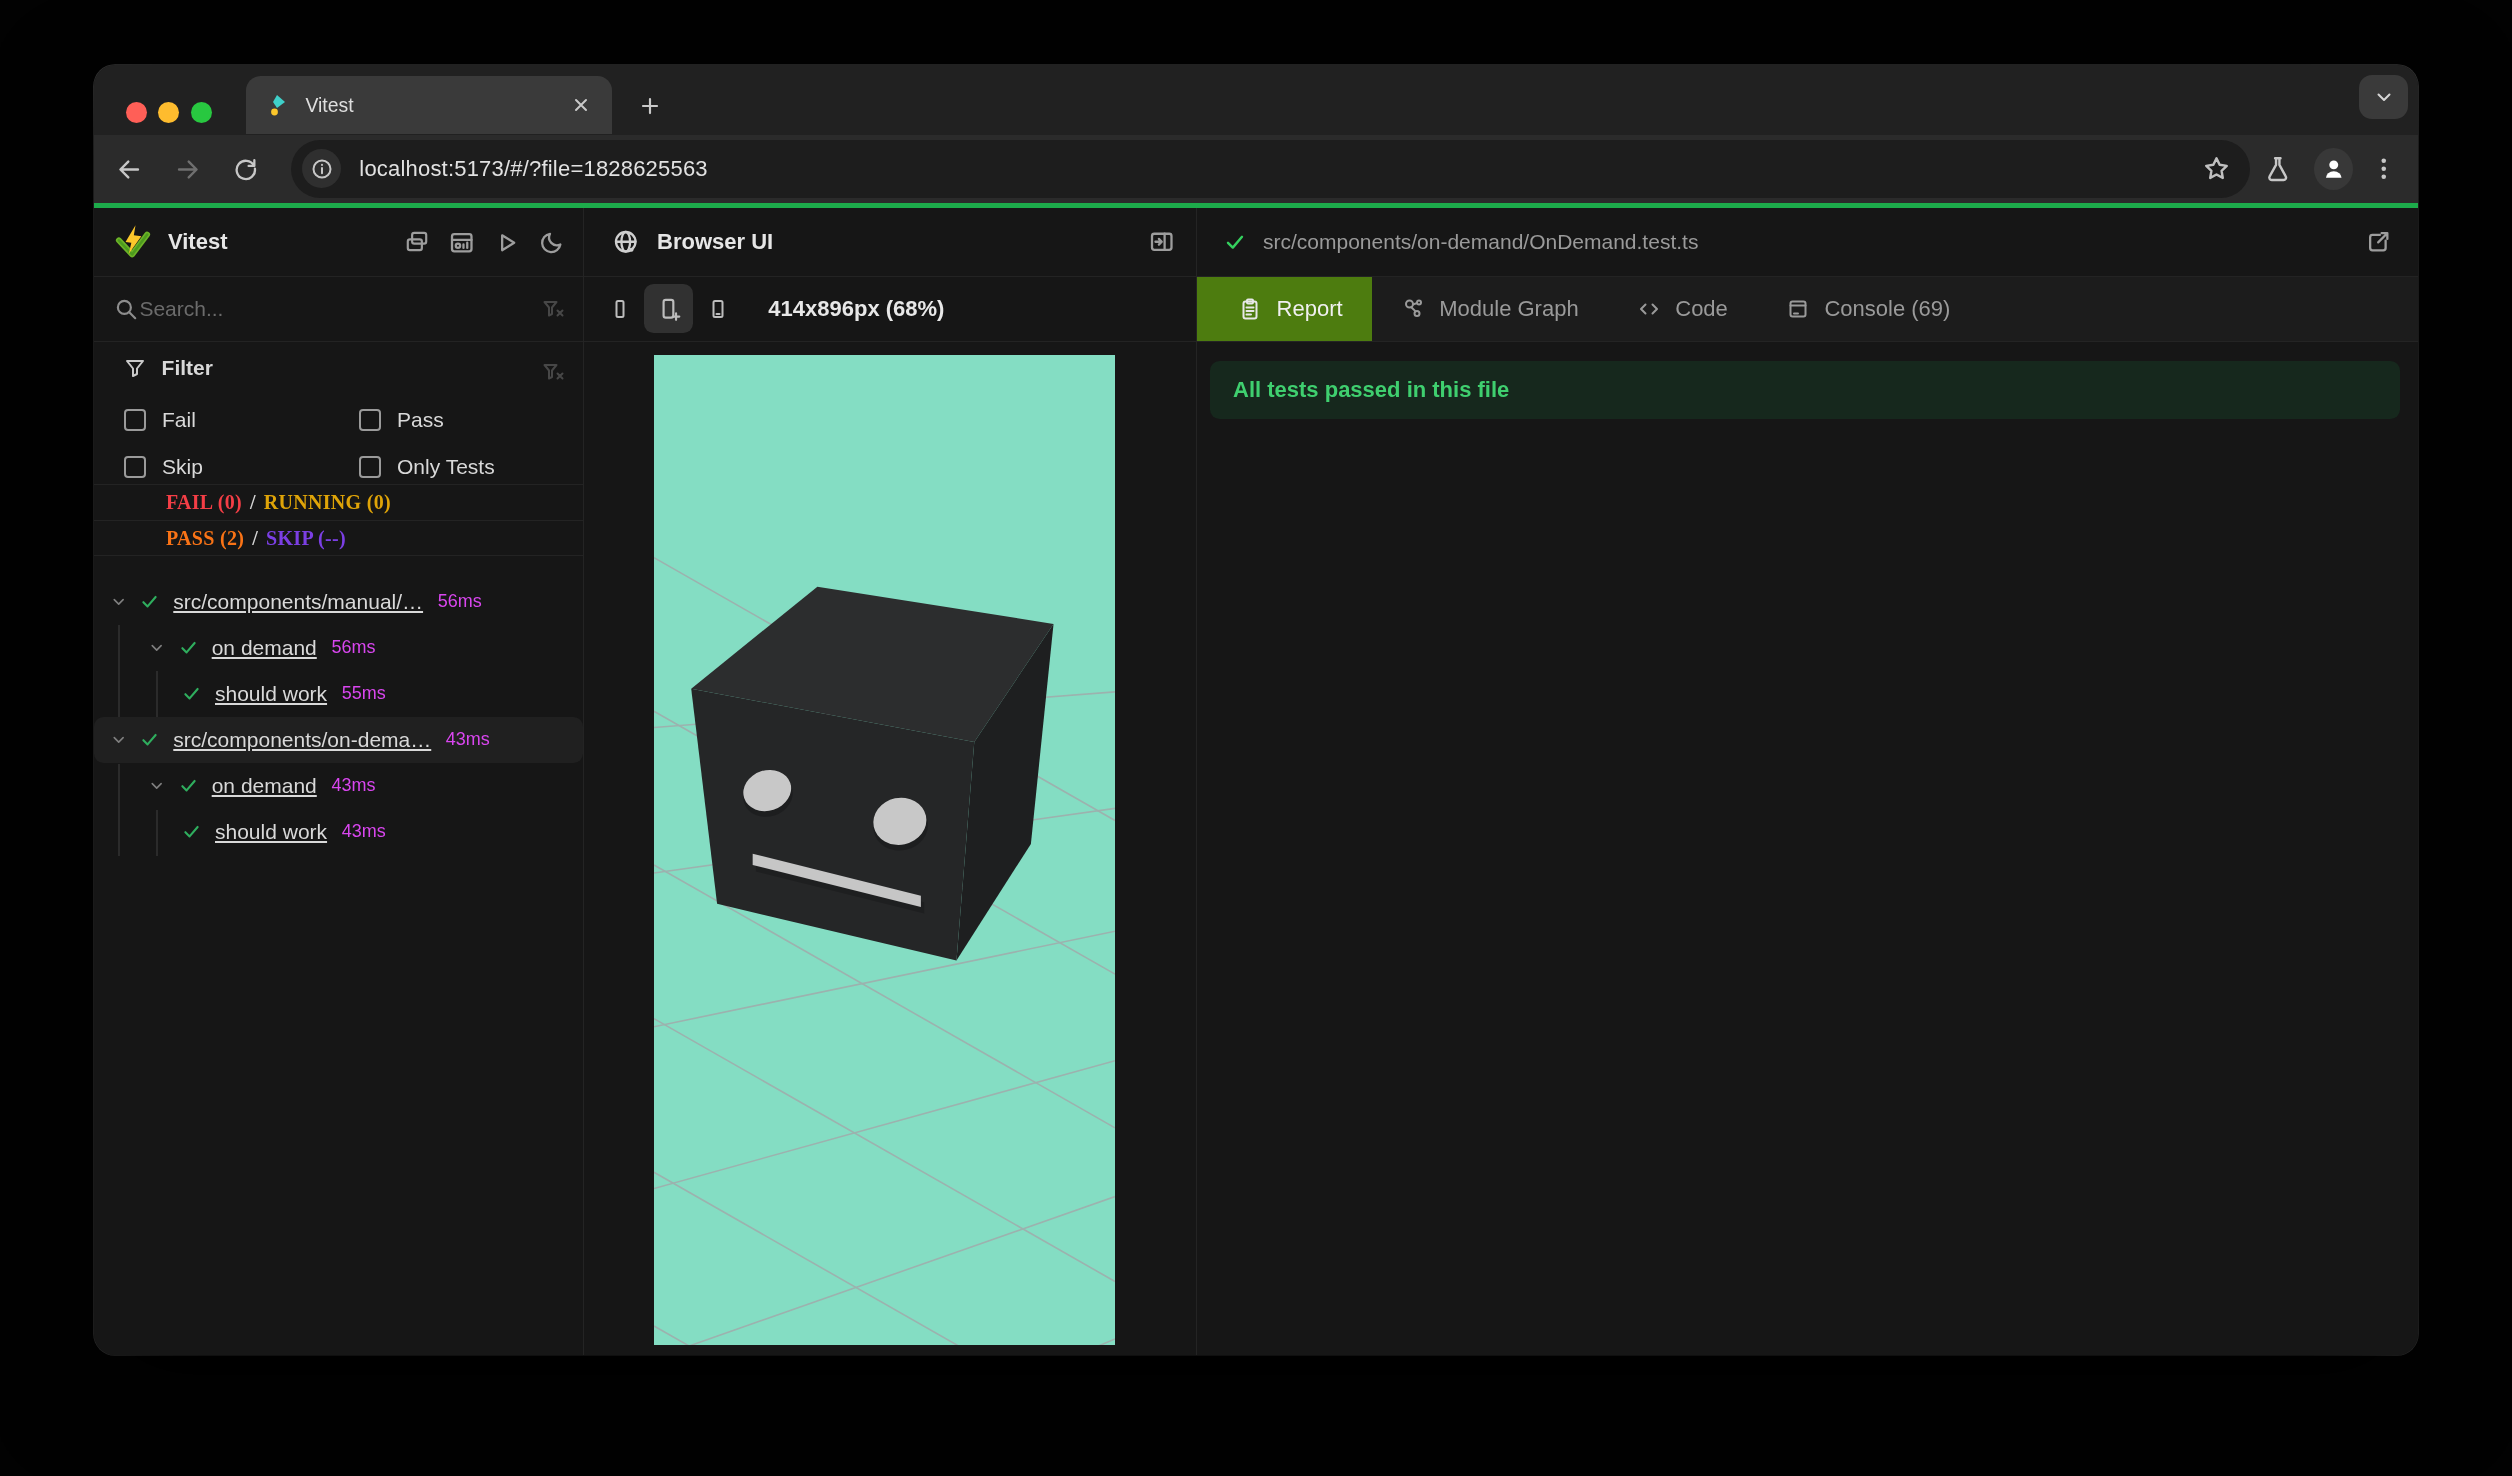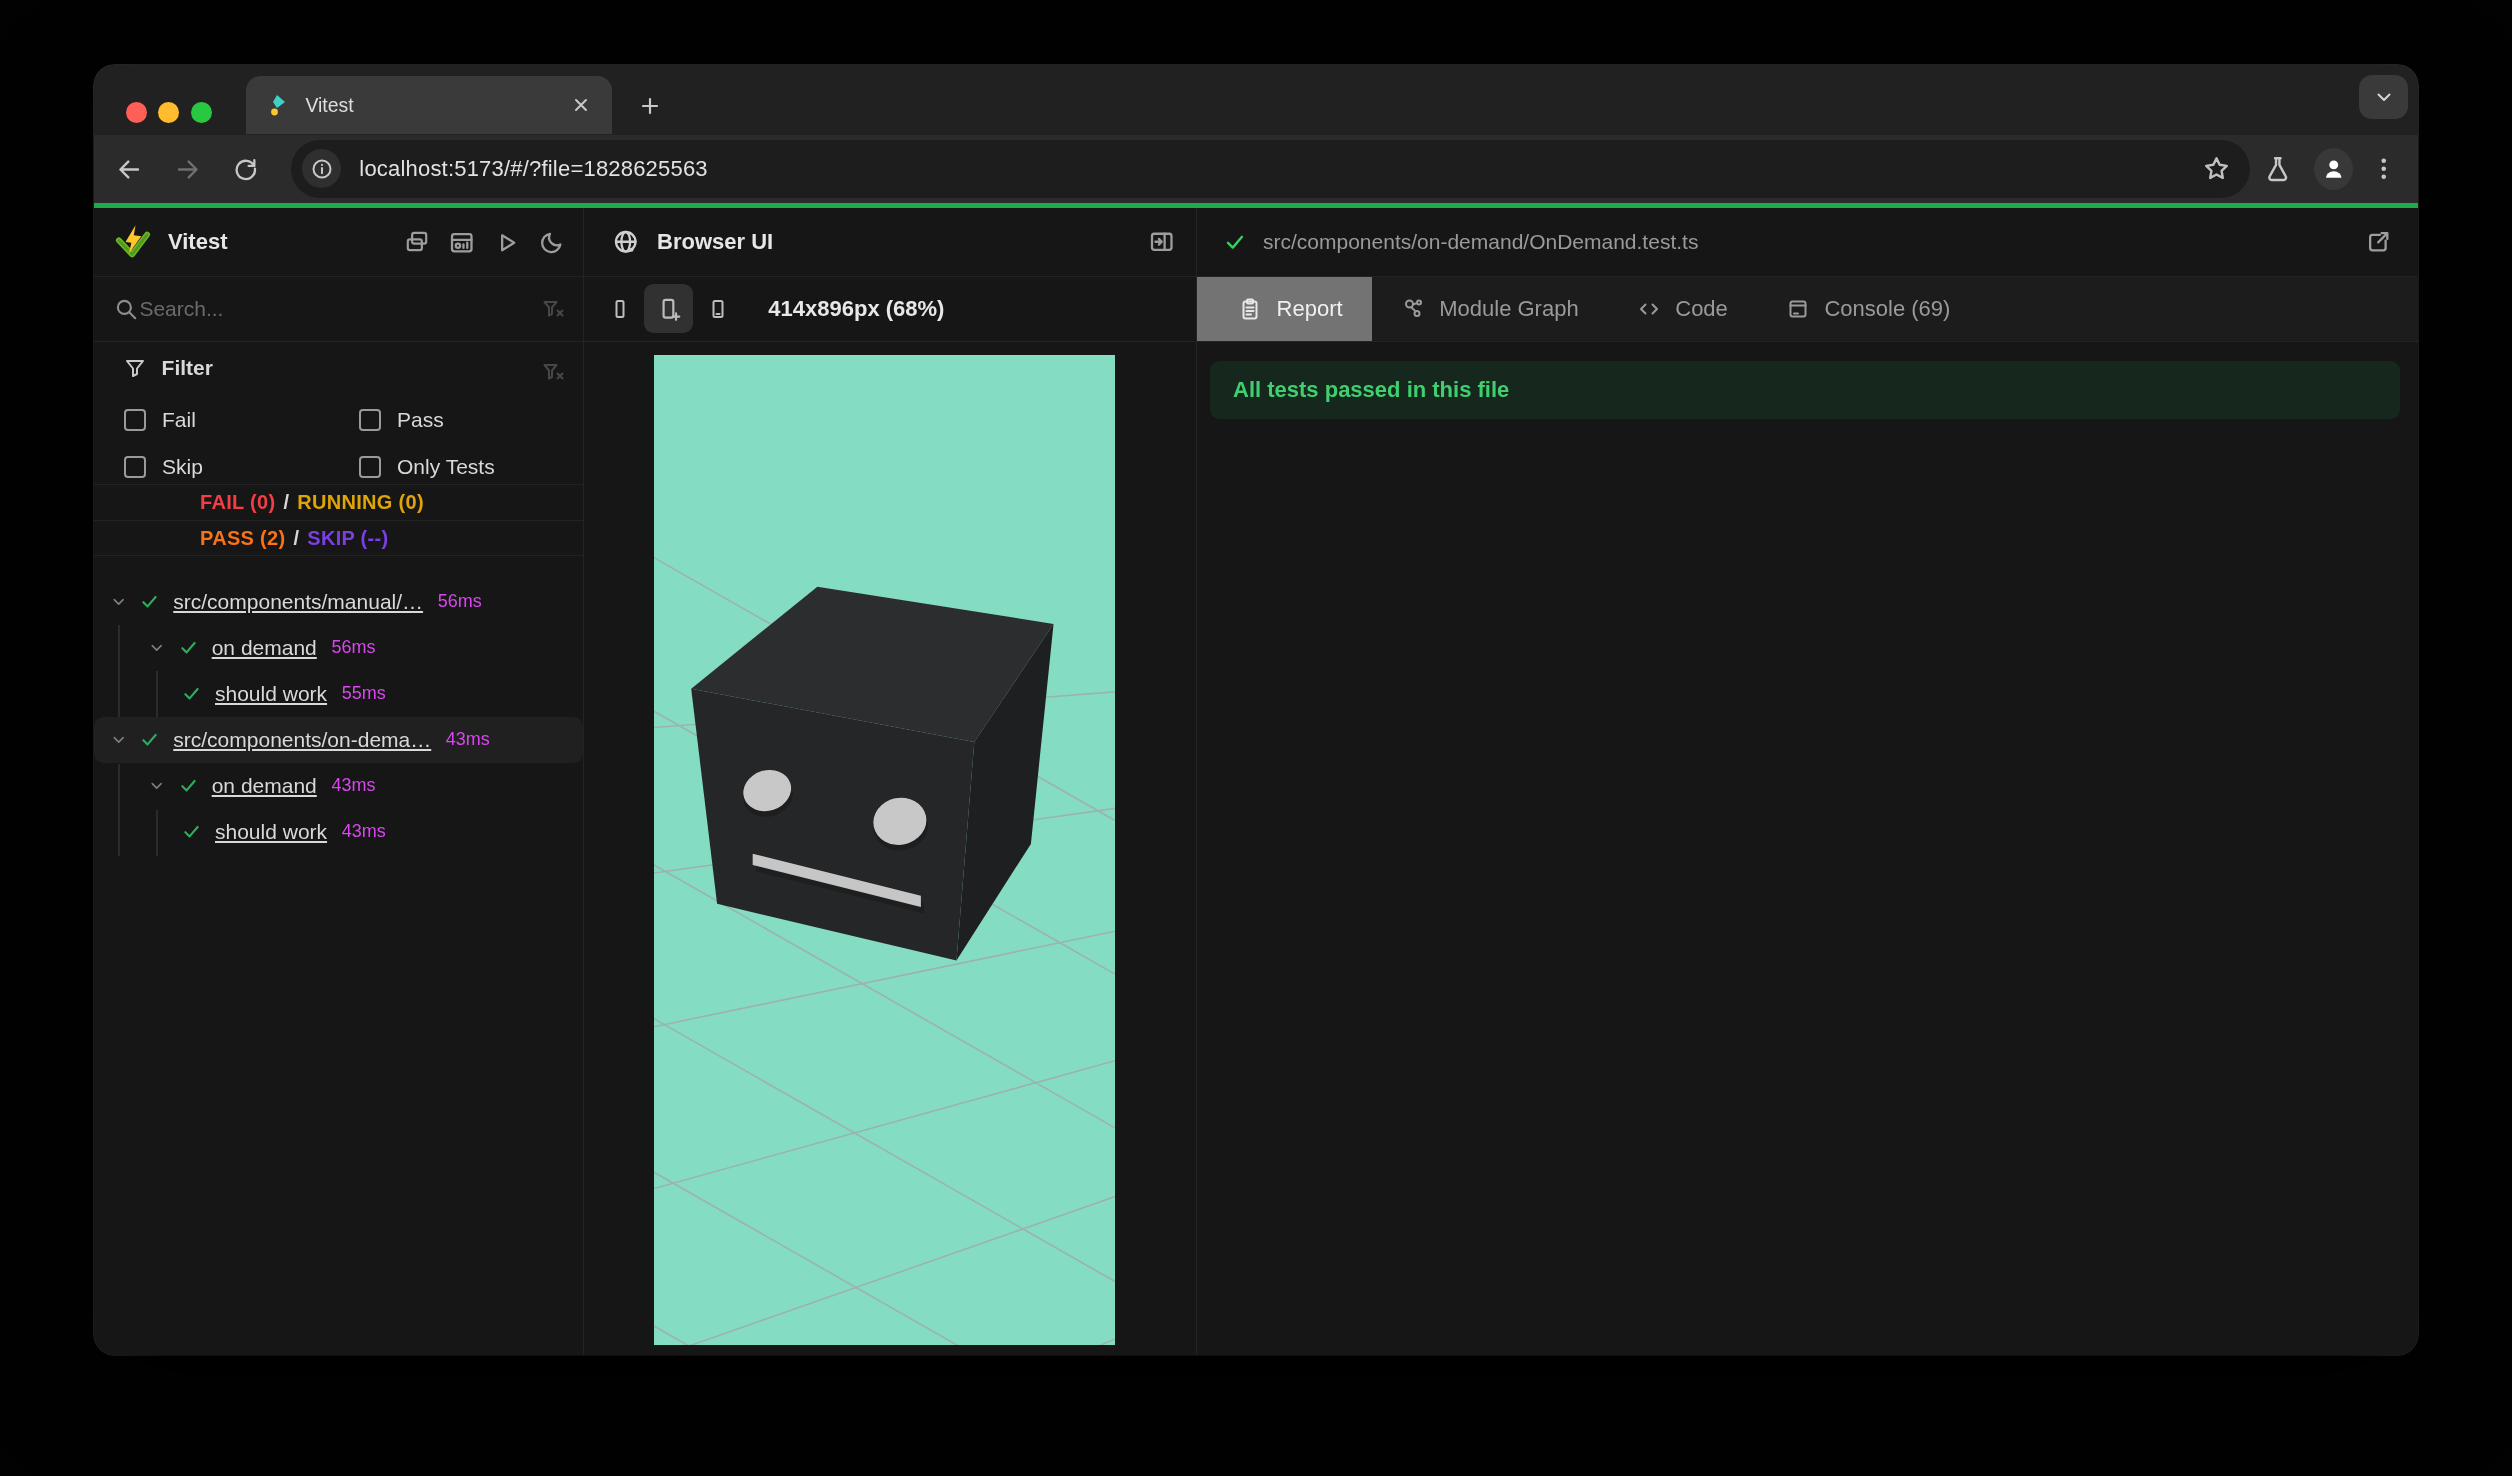--- a/index.html
+++ b/index.html
@@ -59,21 +59,21 @@
   .searchrow input::placeholder { color:#6b6b6b; }
   .dimfilter { position:absolute; right:18px; color:#474747; }
   .filterblock { position:relative; height:142px; }
   .filtertitle { position:absolute; left:29px; top:14.6px; display:flex; align-items:center; gap:14.6px;
                  color:#d8d8d8; font-size:21px; font-weight:700; }
   .filtertitle .ic { color:#c9c9c9; }
   .fdim { position:absolute; right:18px; top:18px; color:#474747; }
   .chk { position:absolute; display:flex; align-items:center; gap:16px; font-size:21px; color:#d9d9d9; }
   .chk .box { width:22px; height:22px; border:2px solid #9a9a9a; border-radius:4px; background:transparent; }
   .statusblock { border-top:0.8px solid #232323; border-bottom:0.8px solid #232323; }
-  .statusrow { height:35px; line-height:35px; padding-left:106px; font-size:20px; font-weight:700; letter-spacing:0.3px; }
+  .statusrow { height:35px; line-height:35px; padding-left:72px; font-size:20px; font-weight:700; letter-spacing:0.3px;font-family:Liberation Serif, serif; }
   .statusrow + .statusrow { border-top:0.8px solid #232323; }
   .c-fail{color:#f43e46}.c-run{color:#dfa408}.c-pass{color:#f97316}.c-skip{color:#7b3fe4}.c-sep{color:#d7d7d7; padding:0 8px;}
 
   .tree { position:relative; margin-top:23px; }
   .trow { height:46px; display:flex; align-items:center; position:relative; }
   .trow.sel { background:#202020; border-radius:9.7px; }
   .trow .tchev { color:#7f7f7f; margin-right:11.3px; }
   .trow .tcheck { color:#2fae5e; margin-right:13px; }
   .trow .tlabel { font-size:21px; color:#d9d9d9; white-space:nowrap;text-decoration:underline; }
   .trow .tms { font-size:18px; color:#d946ef; margin-left:14.6px; }
@@ -89,21 +89,21 @@
   .vp-label { font-size:22px; font-weight:700; color:#e8e8e8; margin-left:26px; }
   .viewport { position:absolute; left:70px; top:147px; width:461px; height:990px; background:#84ddc3; }
 
   
   .file-check { margin-left:26px; color:#34d05e; }
   .file-path { font-size:21px; color:#9a9a9a; margin-left:16px; }
   .ext-link { position:absolute; right:26px; color:#9d9d9d; }
   .tabsbar { height:65px; background:#1c1c1c; border-bottom:0.8px solid #242424; display:flex; align-items:stretch; }
   .rtab { display:flex; align-items:center; gap:14.6px; padding:0 29px; font-size:22px; color:#9a9a9a; }
   .rtab .ic { color:#9a9a9a; }
-  .rtab.active { background:#737373; color:#f0f0f0;padding-left:41px; }
+  .rtab.active { background:#4d7c0f; color:#f0f0f0;padding-left:41px; }
   .rtab.active .ic { color:#e8e8e8; }
   .banner { position:absolute; left:13px; right:18px; top:153px; height:58px; background:#16281d;
             border-radius:9.7px; display:flex; align-items:center; }
   .banner span { font-size:22px; font-weight:700; color:#3fcf6f; margin-left:23px; }
 </style>
 </head>
 <body>
 
 <div class="window">
 

